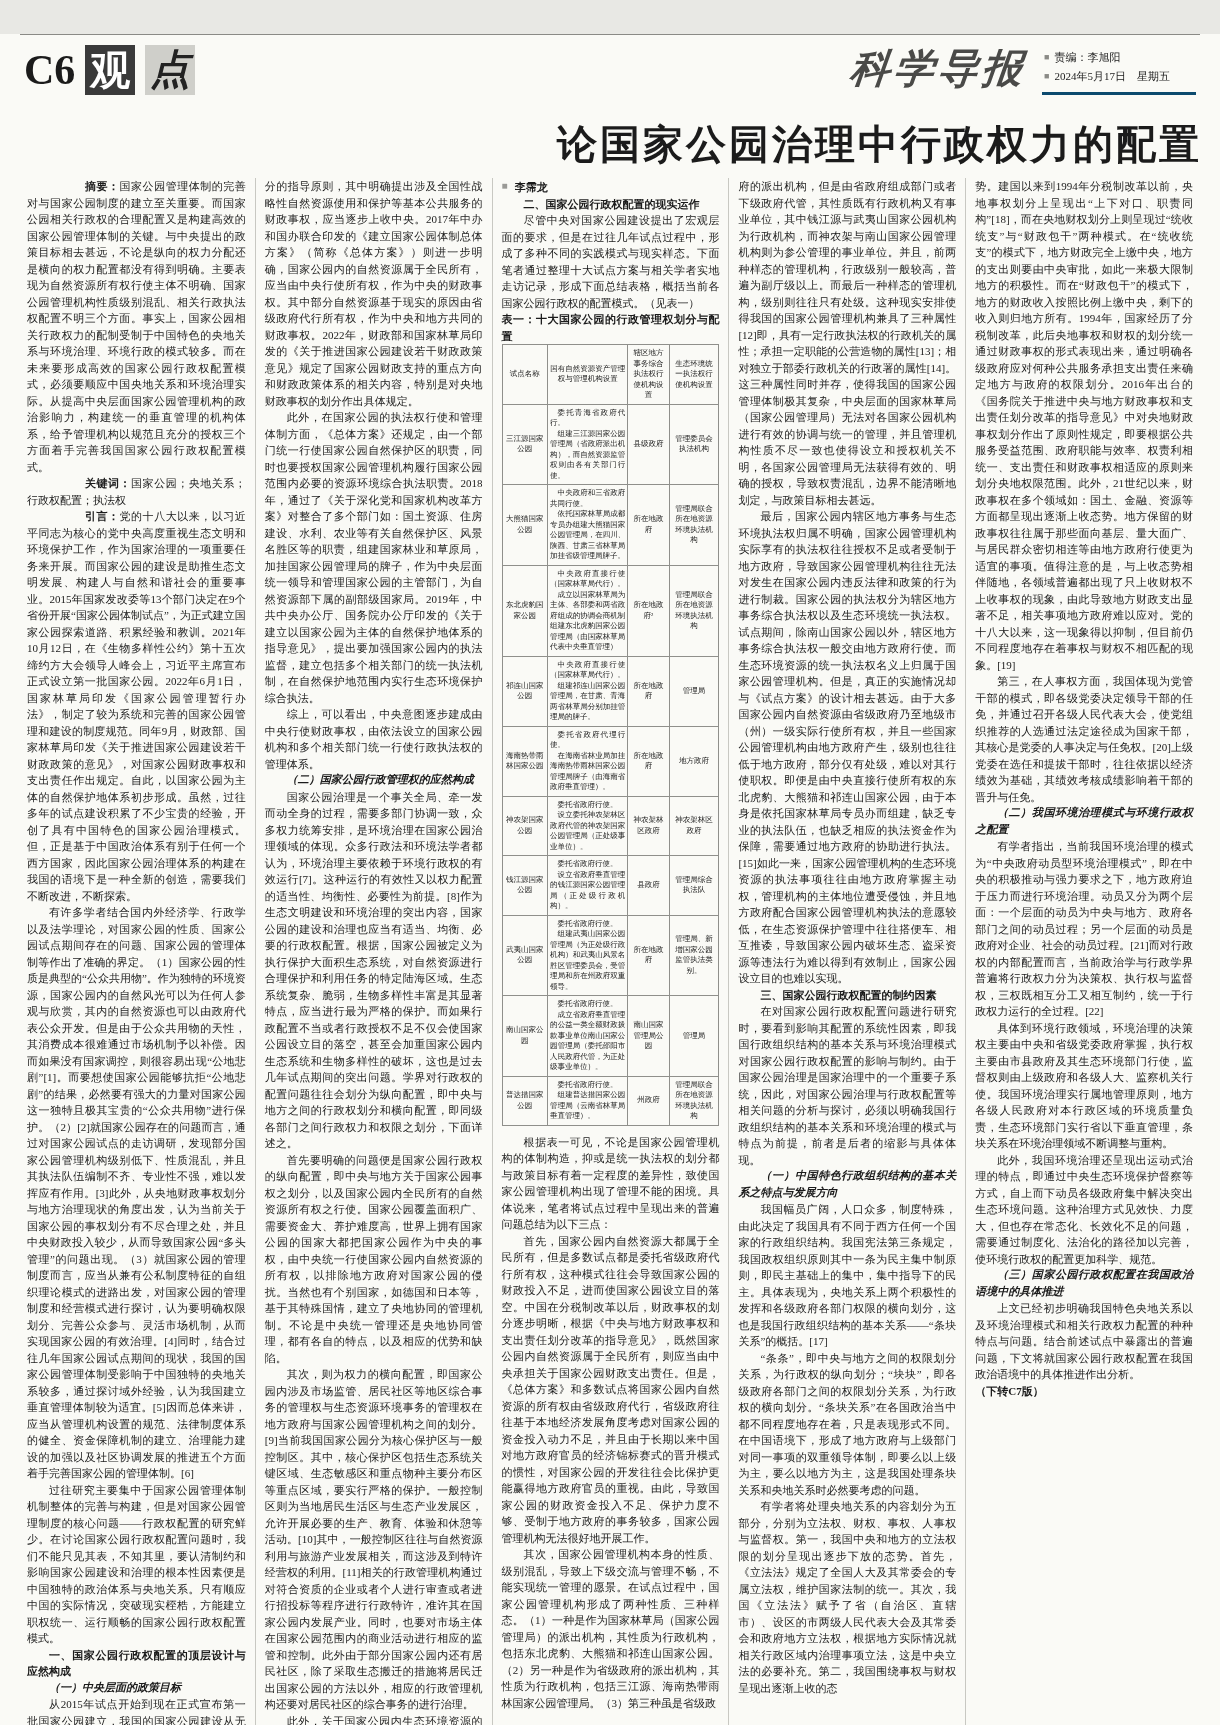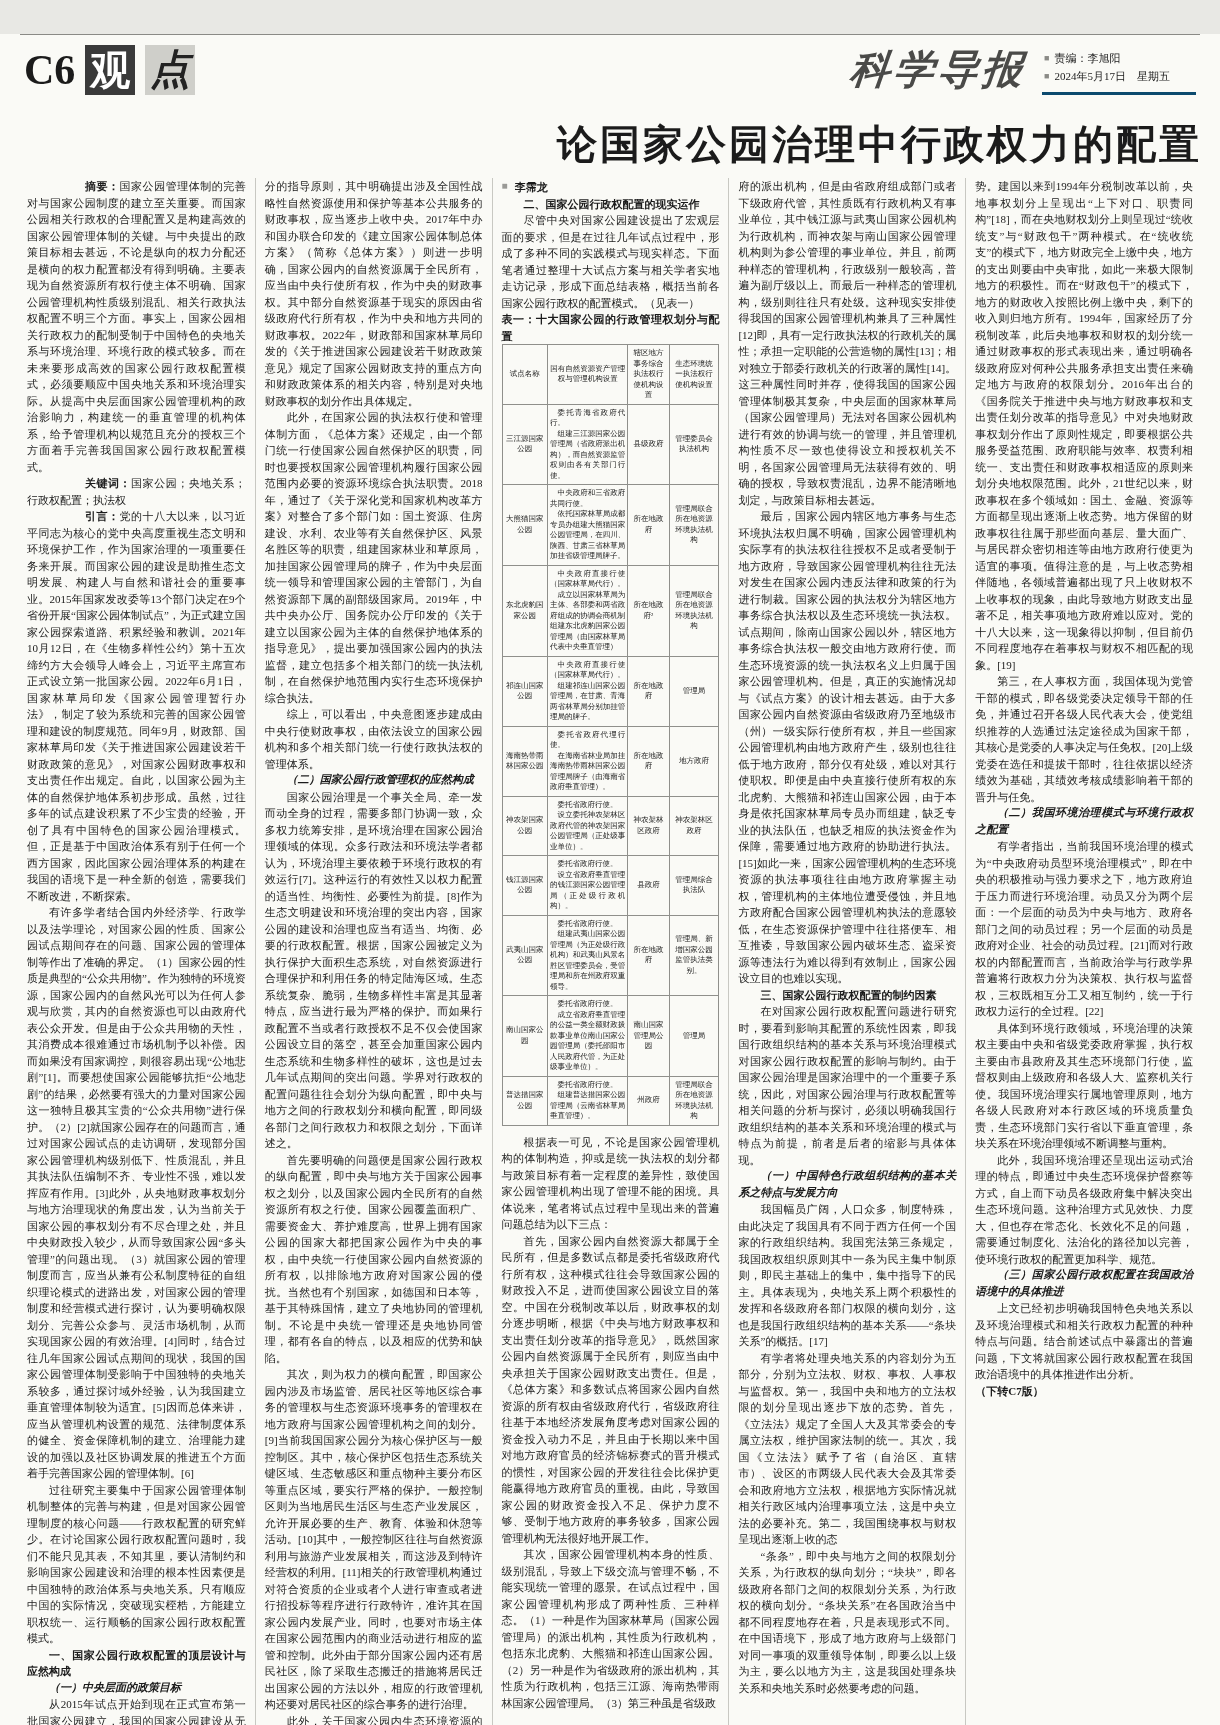--- a/index.html
+++ b/index.html
@@ -1,19 +1,19 @@
 <!DOCTYPE html>
 <html><head>
 <meta charset="utf-8">
 <style>
   html,body{margin:0;padding:0;background:#e8e8e4;}
   .page{width:1220px;min-height:1725px;margin:0 auto;background:#fafaf6;color:#1b1b1b;
         font-family:"Liberation Serif","DejaVu Serif",serif;box-sizing:border-box;padding:0 18px 28px;}
   .toprule{border-top:1.5px solid #8a8a86;margin:34px 2px 0;}
-  .hdr{display:flex;justify-content:space-between;align-items:flex-end;padding:10px 6px 0;}
+  .hdr{display:flex;justify-content:space-between;align-items:center;padding:10px 6px 0;}
   .plate{display:flex;align-items:center;gap:10px;}
   .pgno{font-size:42px;font-weight:bold;font-family:"Liberation Serif",serif;line-height:1;}
   .lg{display:inline-block;width:50px;height:50px;line-height:50px;text-align:center;
       font-size:40px;font-weight:900;box-sizing:border-box;}
   .lg1{background:#3a3a3a;color:#fff;font-family:"Liberation Sans","DejaVu Sans",sans-serif;}
   .lg2{background:#cfcfca;color:#222;font-style:italic;font-family:"Liberation Serif",serif;}
   .mh-wrap{display:flex;align-items:flex-start;gap:16px;padding-top:2px;}
   .masthead{font-size:40px;font-weight:bold;font-style:italic;color:#4a4a48;
             transform:skewX(-6deg);letter-spacing:4px;line-height:1.1;}
   .pub{font-size:11px;color:#222;border-bottom:3px solid #0c4a6e;padding:1px 2px 6px;min-width:150px;}
@@ -203,22 +203,22 @@
         <p class="para">首先，国家公园内自然资源大都属于全民所有，但是多数试点都是委托省级政府代行所有权，这种模式往往会导致国家公园的财政投入不足，进而使国家公园设立目的落空。中国在分税制改革以后，财政事权的划分逐步明晰，根据《中央与地方财政事权和支出责任划分改革的指导意见》，既然国家公园内自然资源属于全民所有，则应当由中央承担关于国家公园财政支出责任。但是，《总体方案》和多数试点将国家公园内自然资源的所有权由省级政府代行，省级政府往往基于本地经济发展角度考虑对国家公园的资金投入动力不足，并且由于长期以来中国对地方政府官员的经济锦标赛式的晋升模式的惯性，对国家公园的开发往往会比保护更能赢得地方政府官员的重视。由此，导致国家公园的财政资金投入不足、保护力度不够、受制于地方政府的事务较多，国家公园管理机构无法很好地开展工作。</p>
         <p class="para">其次，国家公园管理机构本身的性质、级别混乱，导致上下级交流与管理不畅，不能实现统一管理的愿景。在试点过程中，国家公园管理机构形成了两种性质、三种样态。（1）一种是作为国家林草局（国家公园管理局）的派出机构，其性质为行政机构，包括东北虎豹、大熊猫和祁连山国家公园。（2）另一种是作为省级政府的派出机构，其性质为行政机构，包括三江源、海南热带雨林国家公园管理局。（3）第三种虽是省级政</p>
       </div>
     <div class="col">
         <p class="para cont">府的派出机构，但是由省政府组成部门或者下级政府代管，其性质既有行政机构又有事业单位，其中钱江源与武夷山国家公园机构为行政机构，而神农架与南山国家公园管理机构则为参公管理的事业单位。并且，前两种样态的管理机构，行政级别一般较高，普遍为副厅级以上。而最后一种样态的管理机构，级别则往往只有处级。这种现实安排使得我国的国家公园管理机构兼具了三种属性[12]即，具有一定行政执法权的行政机关的属性；承担一定职能的公营造物的属性[13]；相对独立于部委行政机关的行政署的属性[14]。这三种属性同时并存，使得我国的国家公园管理体制极其复杂，中央层面的国家林草局（国家公园管理局）无法对各国家公园机构进行有效的协调与统一的管理，并且管理机构性质不尽一致也使得设立和授权机关不明，各国家公园管理局无法获得有效的、明确的授权，导致权责混乱，边界不能清晰地划定，与政策目标相去甚远。</p>
         <p class="para">最后，国家公园内辖区地方事务与生态环境执法权归属不明确，国家公园管理机构实际享有的执法权往往授权不足或者受制于地方政府，导致国家公园管理机构往往无法对发生在国家公园内违反法律和政策的行为进行制裁。国家公园的执法权分为辖区地方事务综合执法权以及生态环境统一执法权。试点期间，除南山国家公园以外，辖区地方事务综合执法权一般交由地方政府行使。而生态环境资源的统一执法权名义上归属于国家公园管理机构。但是，真正的实施情况却与《试点方案》的设计相去甚远。由于大多国家公园内自然资源由省级政府乃至地级市（州）一级实际行使所有权，并且一些国家公园管理机构由地方政府产生，级别也往往低于地方政府，部分仅有处级，难以对其行使职权。即便是由中央直接行使所有权的东北虎豹、大熊猫和祁连山国家公园，由于本身是依托国家林草局专员办而组建，缺乏专业的执法队伍，也缺乏相应的执法资金作为保障，需要通过地方政府的协助进行执法。[15]如此一来，国家公园管理机构的生态环境资源的执法事项往往由地方政府掌握主动权，管理机构的主体地位遭受侵蚀，并且地方政府配合国家公园管理机构执法的意愿较低，在生态资源保护管理中往往搭便车、相互推诿，导致国家公园内破坏生态、盗采资源等违法行为难以得到有效制止，国家公园设立目的也难以实现。</p>
         <p class="h2">三、国家公园行政权配置的制约因素</p>
         <p class="para">在对国家公园行政权配置问题进行研究时，要看到影响其配置的系统性因素，即我国行政组织结构的基本关系与环境治理模式对国家公园行政权配置的影响与制约。由于国家公园治理是国家治理中的一个重要子系统，因此，对国家公园治理与行政权配置等相关问题的分析与探讨，必须以明确我国行政组织结构的基本关系和环境治理的模式与特点为前提，前者是后者的缩影与具体体现。</p>
         <p class="h3">（一）中国特色行政组织结构的基本关系之特点与发展方向</p>
         <p class="para">我国幅员广阔，人口众多，制度特殊，由此决定了我国具有不同于西方任何一个国家的行政组织结构。我国宪法第三条规定，我国政权组织原则其中一条为民主集中制原则，即民主基础上的集中，集中指导下的民主。具体表现为，央地关系上两个积极性的发挥和各级政府各部门权限的横向划分，这也是我国行政组织结构的基本关系——“条块关系”的概括。[17]</p>
+        <p class="para">“条条”，即中央与地方之间的权限划分关系，为行政权的纵向划分；“块块”，即各级政府各部门之间的权限划分关系，为行政权的横向划分。“条块关系”在各国政治当中都不同程度地存在着，只是表现形式不同。在中国语境下，形成了地方政府与上级部门对同一事项的双重领导体制，即要么以上级为主，要么以地方为主，这是我国处理条块关系和央地关系时必然要考虑的问题。</p>
         <p class="para">有学者将处理央地关系的内容划分为五部分，分别为立法权、财权、事权、人事权与监督权。第一，我国中央和地方的立法权限的划分呈现出逐步下放的态势。首先，《立法法》规定了全国人大及其常委会的专属立法权，维护国家法制的统一。其次，我国《立法法》赋予了省（自治区、直辖市）、设区的市两级人民代表大会及其常委会和政府地方立法权，根据地方实际情况就相关行政区域内治理事项立法，这是中央立法的必要补充。第二，我国围绕事权与财权呈现出逐渐上收的态</p>
-        <p class="para">“条条”，即中央与地方之间的权限划分关系，为行政权的纵向划分；“块块”，即各级政府各部门之间的权限划分关系，为行政权的横向划分。“条块关系”在各国政治当中都不同程度地存在着，只是表现形式不同。在中国语境下，形成了地方政府与上级部门对同一事项的双重领导体制，即要么以上级为主，要么以地方为主，这是我国处理条块关系和央地关系时必然要考虑的问题。</p>
       </div>
     <div class="col">
         <p class="para cont">势。建国以来到1994年分税制改革以前，央地事权划分上呈现出“上下对口、职责同构”[18]，而在央地财权划分上则呈现过“统收统支”与“财政包干”两种模式。在“统收统支”的模式下，地方财政完全上缴中央，地方的支出则要由中央审批，如此一来极大限制地方的积极性。而在“财政包干”的模式下，地方的财政收入按照比例上缴中央，剩下的收入则归地方所有。1994年，国家经历了分税制改革，此后央地事权和财权的划分统一通过财政事权的形式表现出来，通过明确各级政府应对何种公共服务承担支出责任来确定地方与政府的权限划分。2016年出台的《国务院关于推进中央与地方财政事权和支出责任划分改革的指导意见》中对央地财政事权划分作出了原则性规定，即要根据公共服务受益范围、政府职能与效率、权责利相统一、支出责任和财政事权相适应的原则来划分央地权限范围。此外，21世纪以来，财政事权在多个领域如：国土、金融、资源等方面都呈现出逐渐上收态势。地方保留的财政事权往往属于那些面向基层、量大面广、与居民群众密切相连等由地方政府行使更为适宜的事项。值得注意的是，与上收态势相伴随地，各领域普遍都出现了只上收财权不上收事权的现象，由此导致地方财政支出显著不足，相关事项地方政府难以应对。党的十八大以来，这一现象得以抑制，但目前仍不同程度地存在着事权与财权不相匹配的现象。[19]</p>
         <p class="para">第三，在人事权方面，我国体现为党管干部的模式，即各级党委决定领导干部的任免，并通过召开各级人民代表大会，使党组织推荐的人选通过法定途径成为国家干部，其核心是党委的人事决定与任免权。[20]上级党委在选任和提拔干部时，往往依据以经济绩效为基础，其绩效考核成绩影响着干部的晋升与任免。</p>
         <p class="h3">（二）我国环境治理模式与环境行政权之配置</p>
         <p class="para">有学者指出，当前我国环境治理的模式为“中央政府动员型环境治理模式”，即在中央的积极推动与强力要求之下，地方政府迫于压力而进行环境治理。动员又分为两个层面：一个层面的动员为中央与地方、政府各部门之间的动员过程；另一个层面的动员是政府对企业、社会的动员过程。[21]而对行政权的内部配置而言，当前政治学与行政学界普遍将行政权力分为决策权、执行权与监督权，三权既相互分工又相互制约，统一于行政权力运行的全过程。[22]</p>
         <p class="para">具体到环境行政领域，环境治理的决策权主要由中央和省级党委政府掌握，执行权主要由市县政府及其生态环境部门行使，监督权则由上级政府和各级人大、监察机关行使。我国环境治理实行属地管理原则，地方各级人民政府对本行政区域的环境质量负责，生态环境部门实行省以下垂直管理，条块关系在环境治理领域不断调整与重构。</p>
         <p class="para">此外，我国环境治理还呈现出运动式治理的特点，即通过中央生态环境保护督察等方式，自上而下动员各级政府集中解决突出生态环境问题。这种治理方式见效快、力度大，但也存在常态化、长效化不足的问题，需要通过制度化、法治化的路径加以完善，使环境行政权的配置更加科学、规范。</p>
         <p class="h3">（三）国家公园行政权配置在我国政治语境中的具体推进</p>
         <p class="para">上文已经初步明确我国特色央地关系以及环境治理模式和相关行政权力配置的种种特点与问题。结合前述试点中暴露出的普遍问题，下文将就国家公园行政权配置在我国政治语境中的具体推进作出分析。</p>

